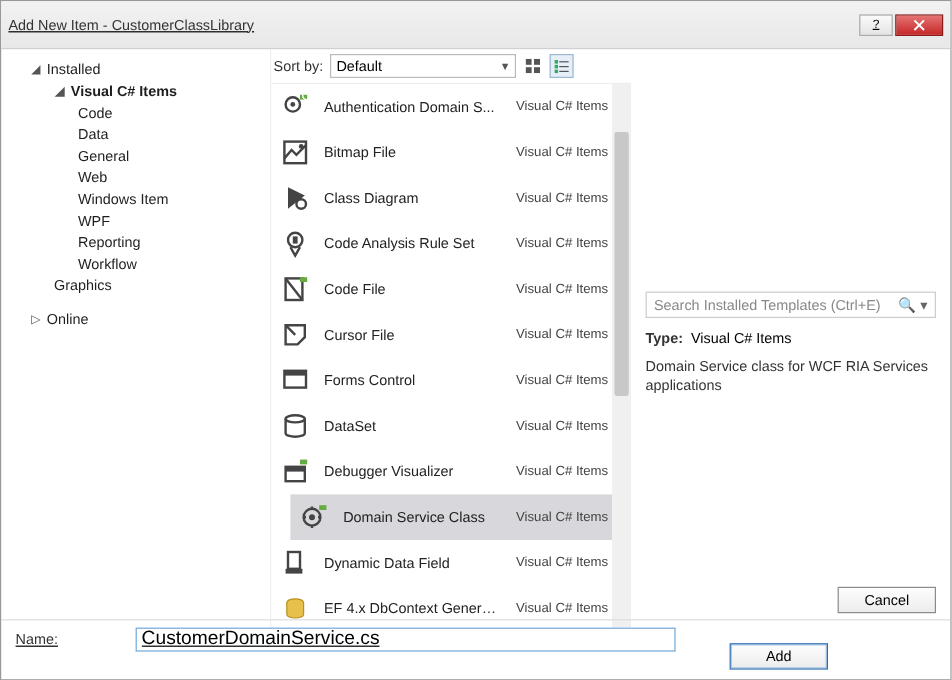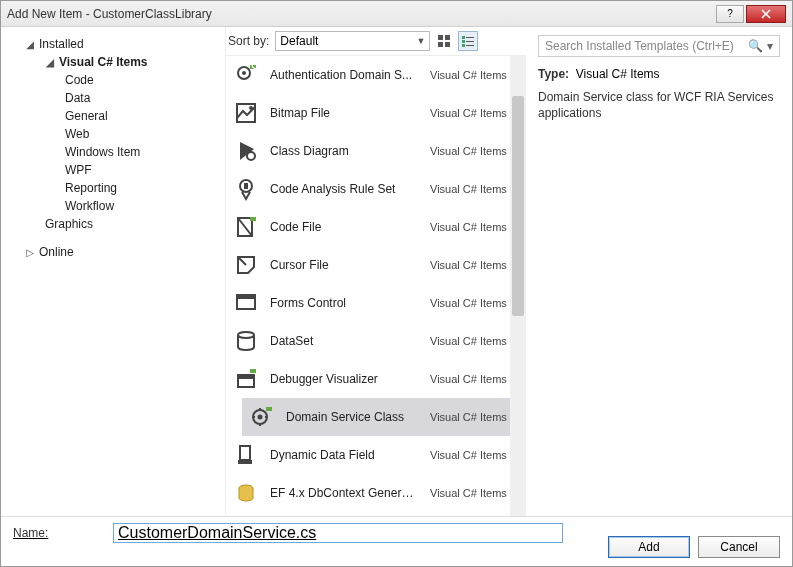--- a/index.html
+++ b/index.html
@@ -1,17 +1,17 @@
 <!DOCTYPE html>
 <html><head>
 <meta charset="utf-8">
 <style>
 *{box-sizing:border-box;margin:0;padding:0;font-family:"Segoe UI",Tahoma,sans-serif;font-size:12px;}
 body{background:#fff;width:793px;height:567px;border:1px solid #999;position:relative;overflow:hidden;}
-.titlebar{height:26px;background:linear-gradient(#f2f2f2,#e8e8e8);border-bottom:1px solid #d0d0d0;display:flex;align-items:center;padding:0 6px;}
+.titlebar{height:40px;background:linear-gradient(#f2f2f2,#e8e8e8);border-bottom:1px solid #d0d0d0;display:flex;align-items:center;padding:0 6px;text-decoration:underline;}
 .titlebar .title{flex:1;color:#333;}
 .titlebar .winbtns{display:flex;gap:0;}
 .winbtn{width:28px;height:18px;border:1px solid #aaa;display:flex;align-items:center;justify-content:center;background:linear-gradient(#fafafa,#e4e4e4);font-size:10px;}
 .winbtn.help{margin-right:2px;}
 .winbtn.close{background:linear-gradient(#e57373,#c62828);border-color:#8b1a1a;color:#fff;width:40px;}
 .content{display:flex;height:490px;}
 .leftnav{width:225px;padding:8px 10px;border-right:1px solid #eee;}
 .navrow{display:flex;align-items:center;gap:4px;padding:2px 0;cursor:default;color:#1e1e1e;}
 .navrow .chev{width:10px;color:#555;display:inline-block;text-align:center;font-size:10px;}
 .navrow.bold{font-weight:600;}
@@ -27,33 +27,33 @@
 .iconbtn.active{border:1px solid #9bb8d3;background:#e6eef7;}
 .listwrap{flex:1;overflow:hidden;position:relative;border-top:1px solid #eee;}
 .list{position:absolute;inset:0;overflow-y:hidden;}
 .item{display:flex;align-items:center;height:38px;padding:0 6px;gap:10px;}
 .item .icon{width:28px;height:28px;display:flex;align-items:center;justify-content:center;}
 .item .name{flex:1;color:#222;white-space:nowrap;overflow:hidden;text-overflow:ellipsis;}
 .item .cat{width:90px;color:#444;font-size:11px;}
 .item.selected{background:#d7d7dc;margin-left:16px;}
 .scrollbar{position:absolute;right:0;top:0;bottom:0;width:16px;background:#f0f0f0;}
 .thumb{position:absolute;left:2px;right:2px;top:40px;height:220px;background:#c8c8c8;border-radius:2px;}
-.right{flex:1;padding:8px 12px;display:flex;flex-direction:column;}
+.right{flex:1;padding:8px 12px;display:flex;flex-direction:column;justify-content:center;}
 .searchbox{height:22px;border:1px solid #ccc;display:flex;align-items:center;padding:0 6px;color:#888;justify-content:space-between;margin-bottom:10px;}
 .searchbox .mag{color:#666;font-size:12px;}
 .desc-type{margin-bottom:8px;}
 .desc-type b{font-weight:700;color:#333;}
 .desc{color:#333;line-height:1.35;}
 .footer{position:absolute;left:0;right:0;bottom:0;height:50px;border-top:1px solid #ddd;padding:6px 12px;display:flex;flex-direction:column;gap:6px;text-decoration:underline;}
 .namebar{display:flex;align-items:center;gap:10px;}
 .namebar label{width:90px;color:#333;}
 .namebar input{width:450px;height:20px;border:1px solid #6fa8dc;padding:0 4px;font-size:16px;}
 .btnrow{display:flex;justify-content:flex-end;gap:8px;position:absolute;right:12px;bottom:8px;}
 .btn{min-width:82px;height:22px;border:1px solid #8a8a8a;background:linear-gradient(#fdfdfd,#ececec);display:flex;align-items:center;justify-content:center;cursor:default;}
-.btn.primary{border:1px solid #2a6cb3;box-shadow:0 0 0 1px #a8c8ea inset;}
+.btn.primary{border:1px solid #2a6cb3;box-shadow:0 0 0 1px #a8c8ea inset;margin-top:47px;}
 svg{display:block;}
 </style>
 </head>
 <body>
 
 <div class="titlebar">
   <span class="title">Add New Item - CustomerClassLibrary</span>
   <div class="winbtns">
     <div class="winbtn help">?</div>
     <div class="winbtn close">

